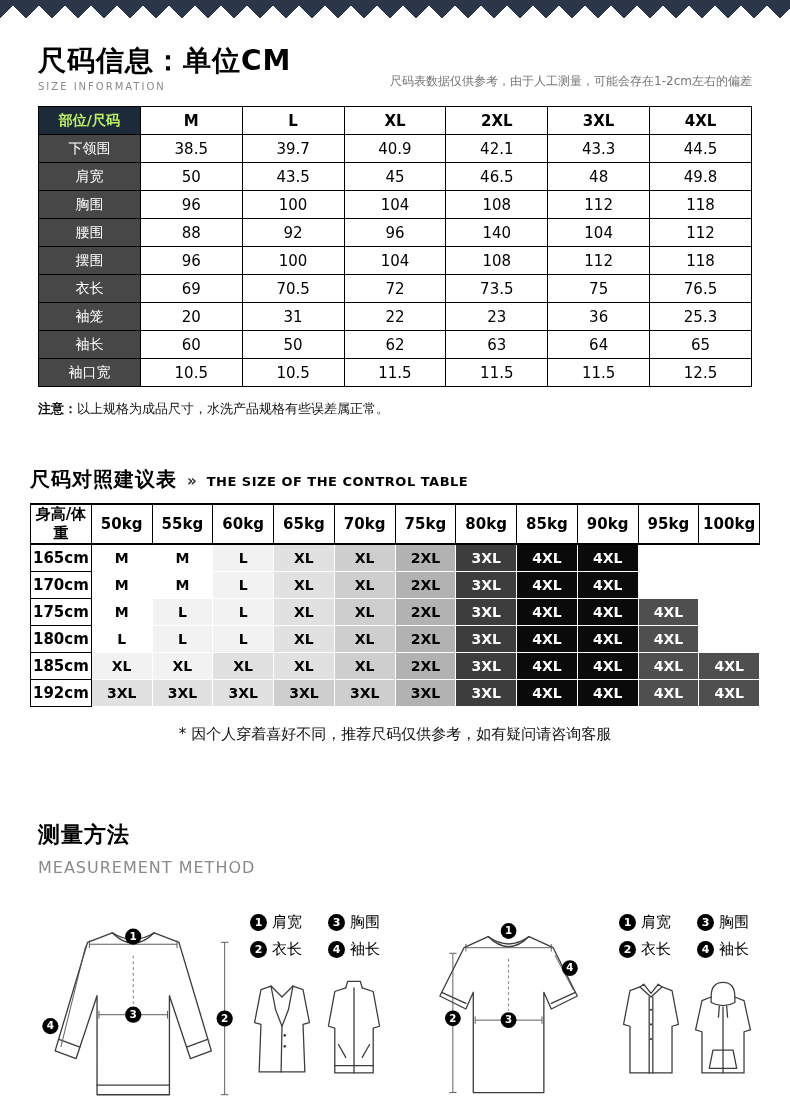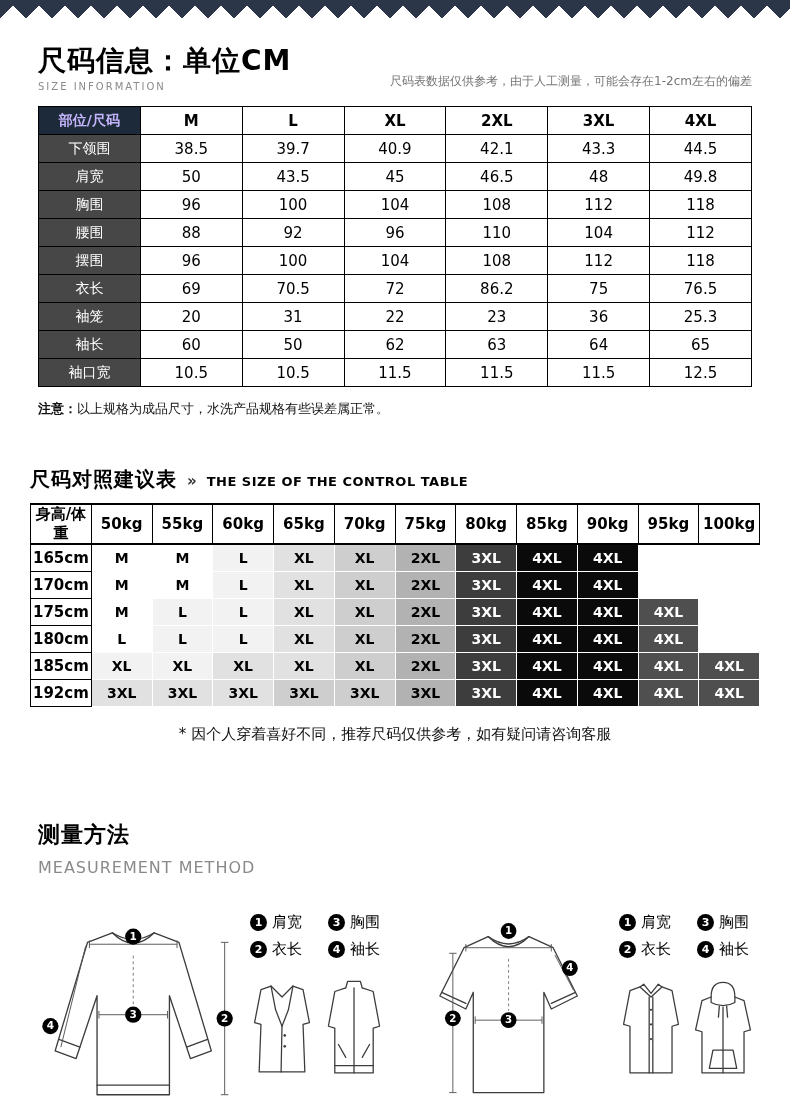--- a/index.html
+++ b/index.html
@@ -27,21 +27,21 @@
   .sub1 { color: #8a8a8a; font-size: 10px; letter-spacing: 2px; margin-top: 1px; }
   .disclaimer { color: #767676; font-size: 12px; padding-bottom: 2px; }
 
   
   table.size { border-collapse: collapse; table-layout: fixed; width: 714px; margin: 14px 38px 0; }
   table.size td {
     border: 1px solid #000; text-align: center; height: 28px;
     font-size: 15px; padding: 0; background: #fff;
   }
   table.size thead td { font-weight: bold; }
-  table.size td.corner { background: var(--accent-dark,#1d2a3a); color: #c4b5fd; font-size: 14px; }
+  table.size td.corner { background: var(--accent-dark,#1d2a3a); color: #bef264; font-size: 14px; }
   table.size td.rowlabel { background: var(--label-gray,#474747); color: #fff; font-size: 14px; }
 
   .note { margin: 13px 38px 0; font-size: 13px; color: #111; }
   .note b { font-weight: bold; }
 
   
   .sec2h { margin: 48px 38px 10px 30px; display: flex; align-items: baseline; gap: 10px; }
   .t2 { font-size: 20px; font-weight: bold; letter-spacing: 1px; }
   .arrow2 { font-size: 15px; color: #333; font-weight: bold; }
   .t2en { font-size: 13px; font-weight: bold; letter-spacing: .5px; }
@@ -132,39 +132,39 @@
           <td>104</td>
           <td>108</td>
           <td>112</td>
           <td>118</td>
         </tr>
         <tr>
           <td class="rowlabel">腰围</td>
           <td>88</td>
           <td>92</td>
           <td>96</td>
-          <td>110</td>
+          <td>140</td>
           <td>104</td>
           <td>112</td>
         </tr>
         <tr>
           <td class="rowlabel">摆围</td>
           <td>96</td>
           <td>100</td>
           <td>104</td>
           <td>108</td>
           <td>112</td>
           <td>118</td>
         </tr>
         <tr>
           <td class="rowlabel">衣长</td>
           <td>69</td>
           <td>70.5</td>
           <td>72</td>
-          <td>86.2</td>
+          <td>73.5</td>
           <td>75</td>
           <td>76.5</td>
         </tr>
         <tr>
           <td class="rowlabel">袖笼</td>
           <td>20</td>
           <td>31</td>
           <td>22</td>
           <td>23</td>
           <td>36</td>

